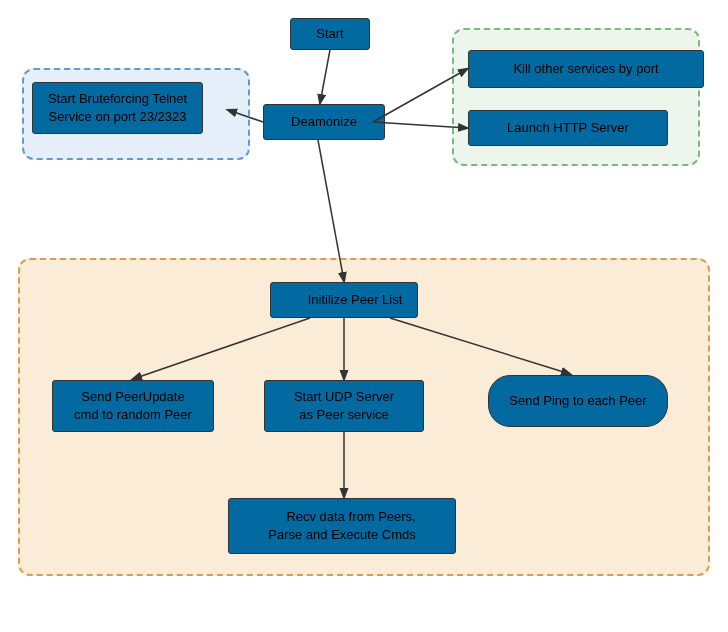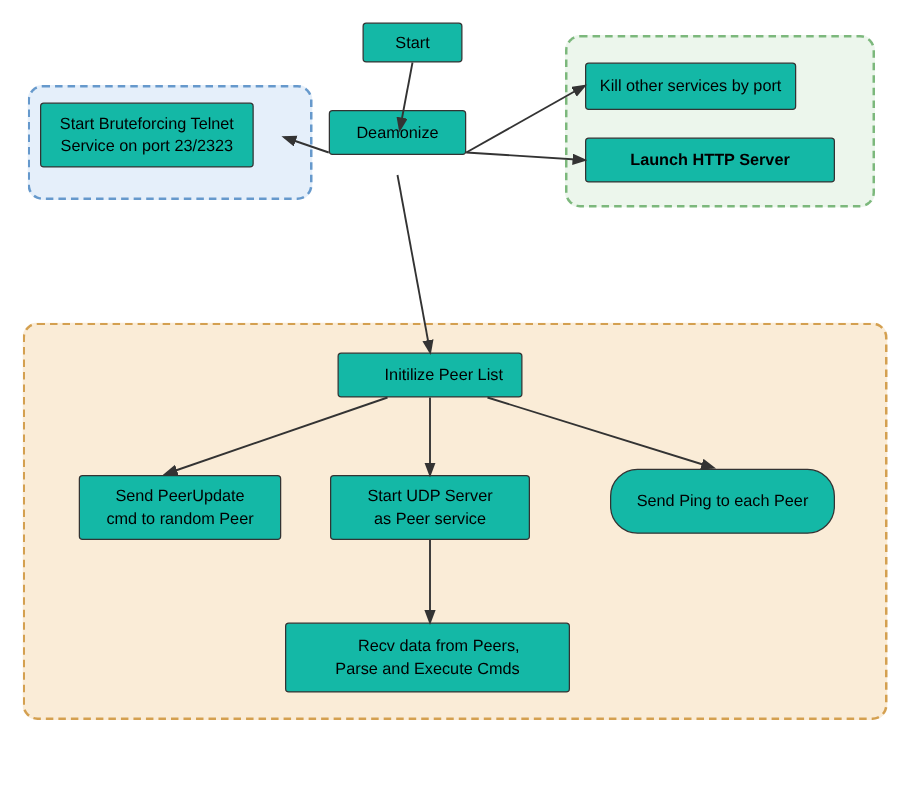--- a/index.html
+++ b/index.html
@@ -12,21 +12,21 @@
       overflow: hidden;
       position: relative;
     }
     .diagram {
       position: relative;
       width: 728px;
       height: 632px;
     }
     .box {
       position: absolute;
-      background: #14b8a6;
+      background: #0369a1;
       border: 1.5px solid #333;
       border-radius: 3px;
       display: flex;
       align-items: center;
       justify-content: center;
       text-align: center;
       padding: 6px 10px;
       line-height: 1.4;
     }
     .region {
@@ -70,42 +70,42 @@
   <div class="region region-green" style="left:452px; top:28px; width:248px; height:138px;"></div>
 
   <div class="region region-blue" style="left:22px; top:68px; width:228px; height:92px;"></div>
 
   <div class="region region-orange" style="left:18px; top:258px; width:692px; height:318px;"></div>
 
   <div class="box" style="left:290px; top:18px; width:80px; height:32px;">
     <span>Start</span>
   </div>
 
-  <div class="box" style="left:263px; top:88px; width:110px; height:36px;">
+  <div class="box" style="left:263px; top:104px; width:122px; height:36px;">
     <span>Deamonize</span>
   </div>
 
-  <div class="box" style="left:468px; top:50px; width:169px; height:38px;">
+  <div class="box" style="left:468px; top:50px; width:236px; height:38px;">
     <span>Kill other services by port</span>
   </div>
 
-  <div class="box" style="left:468px; top:110px; width:200px; height:36px;font-weight:bold;">
+  <div class="box" style="left:468px; top:110px; width:200px; height:36px;">
     <span>Launch HTTP Server</span>
   </div>
 
   <div class="box" style="left:32px; top:82px; width:171px; height:52px;">
     <span style="white-space:pre-line;">Start Bruteforcing Telnet
 Service on port 23/2323</span>
   </div>
 
   <div class="box" style="left:270px; top:282px; width:148px; height:36px;padding-left:32px;">
     <span>Initilize Peer List</span>
   </div>
 
-  <div class="box" style="left:52px; top:380px; width:162px; height:52px;margin-left:11px;">
+  <div class="box" style="left:52px; top:380px; width:162px; height:52px;">
     <span style="white-space:pre-line;">Send PeerUpdate
 cmd to random Peer</span>
   </div>
 
   <div class="box" style="left:264px; top:380px; width:160px; height:52px;">
     <span style="white-space:pre-line;">Start UDP Server
 as Peer service</span>
   </div>
 
   <div class="box" style="left:488px; top:375px; width:180px; height:52px;border-radius:22px;">

